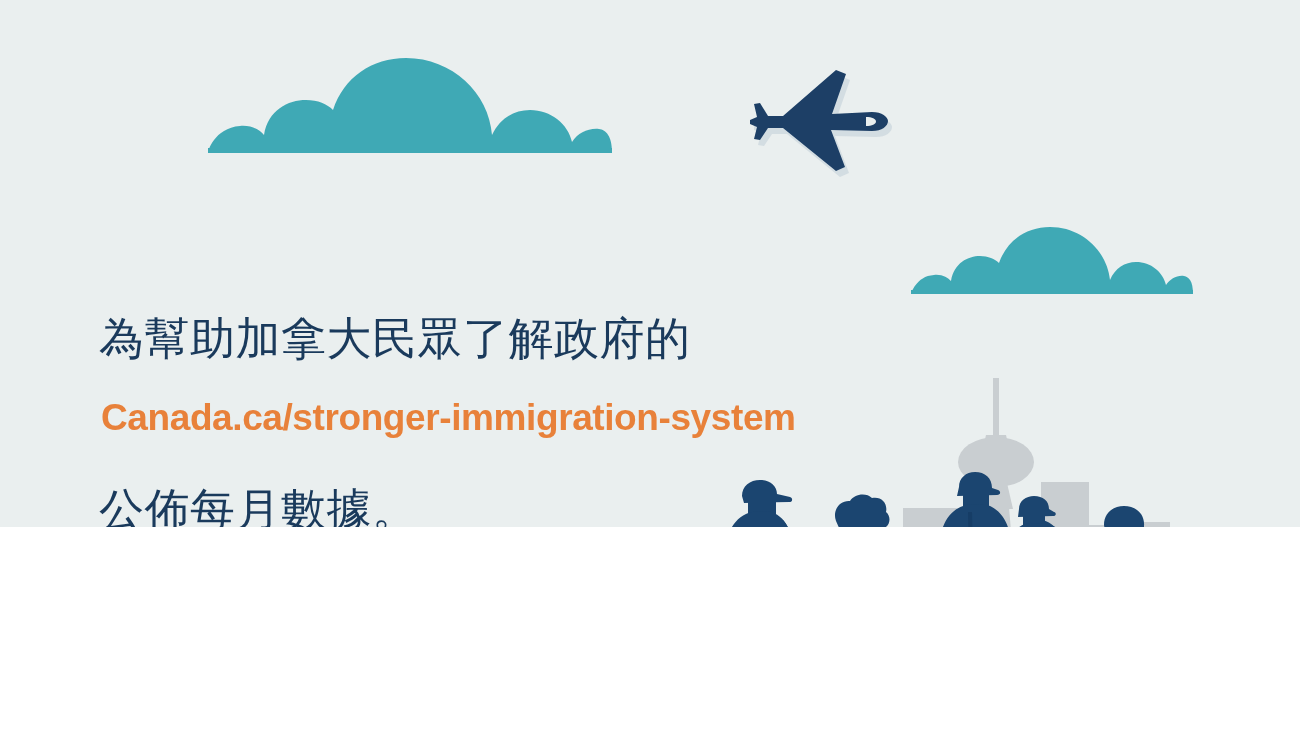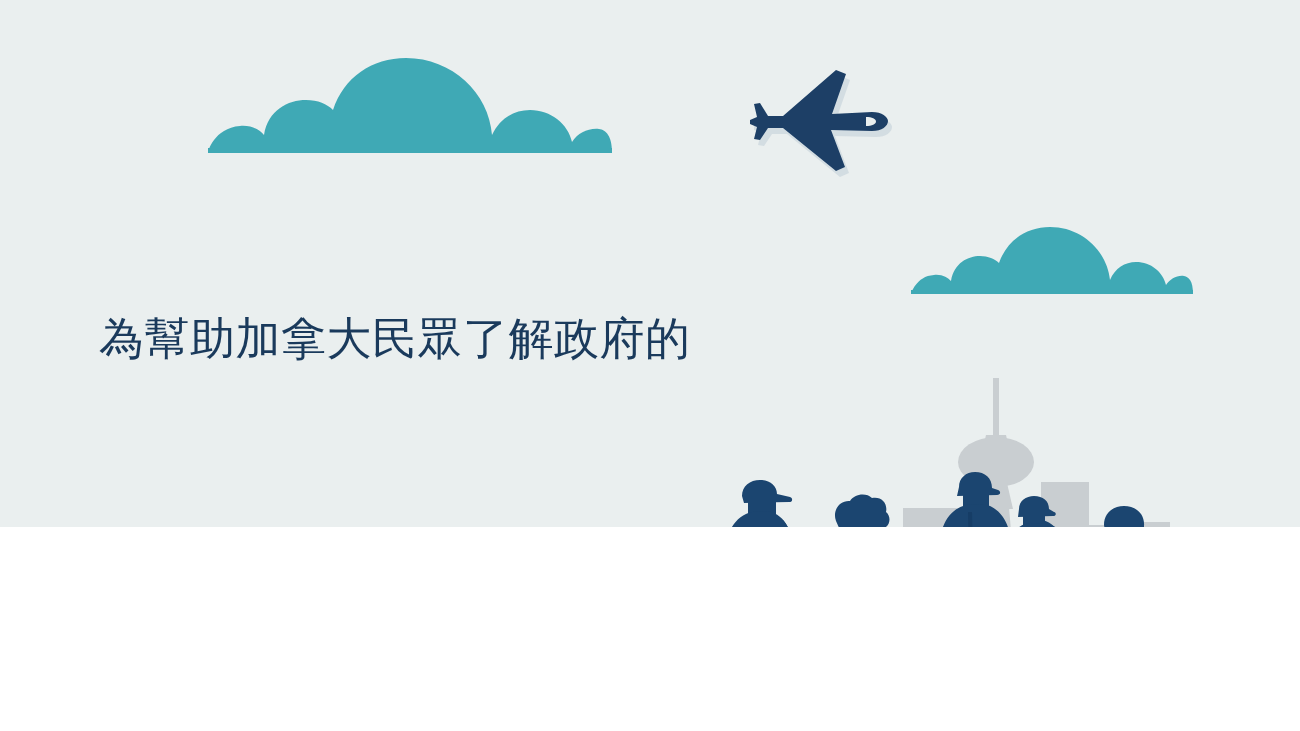--- a/index.html
+++ b/index.html
@@ -319,16 +319,18 @@
         <ellipse cx="1140" cy="669" rx="12" ry="6"></ellipse>
 
         <path d="M1155 576 C 1160 586, 1162 596, 1161 604 L 1152 604 L 1150 584 Z"></path>
       </g>
 
     </g>
   </svg>
 
   <div id="headline">
     <span class="hl-line">為幫助加拿大民眾了解政府的</span>
+    <span class="hl-line">公佈每月數據。</span>
   </div>
 
+  <div id="url-line">Canada.ca/stronger-immigration-system</div>
 
 </div>
 
 </body></html>

